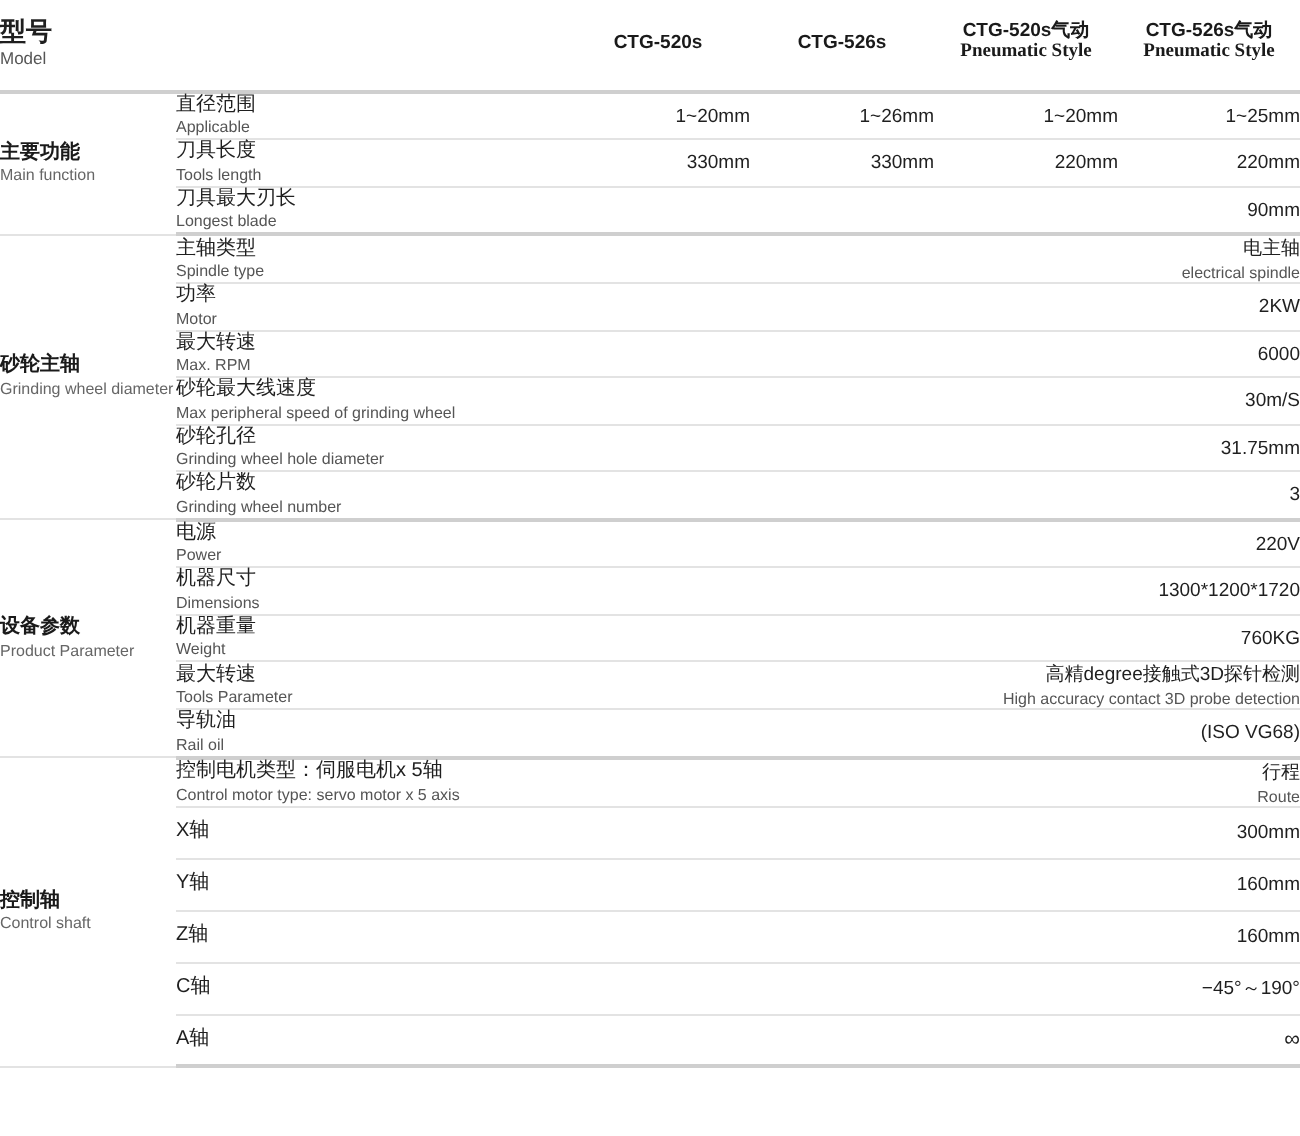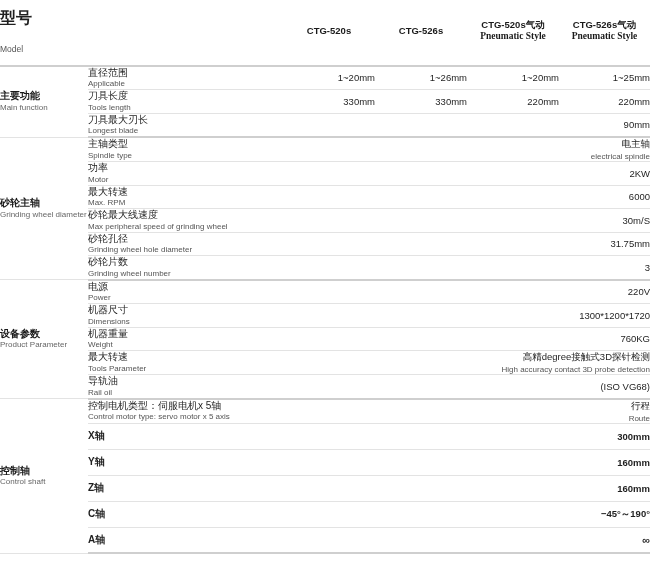--- a/index.html
+++ b/index.html
@@ -53,22 +53,22 @@
   }
   .group-cell .cn { font-size: 10px; font-weight: bold; color: #1a1a1a; }
   .group-cell .en { font-size: 8px; color: #666; white-space: normal; }
 
   .header-row td {
     background: #ffffff;
     border-bottom: 2px solid #cfcfcf;
     padding-top: 8px;
     padding-bottom: 10px;
   }
-  .header-row .cn { font-size: 16px; font-weight: bold; }
-  .header-row .en { font-size: 8.5px; color: #555; margin-top: 16px; }
+  .header-row .cn { font-size: 13px; font-weight: bold; }
+  .header-row .en { font-size: 8.5px; color: #555; }
   .model-head {
     text-align: center;
     font-size: 9.5px;
     font-weight: bold;
     color: #1a1a1a;
     line-height: 1.25;
     padding: 8px 2px 10px 2px;
   }
   .model-head .l2 { display: block; font-family: Liberation Serif, serif; }
 
@@ -84,21 +84,21 @@
     color: #555;
     margin-top: 1px;
   }
   .val .cnline { display: block; font-size: 9.5px; }
 
   .row-line td { border-bottom: 1px solid #e3e3e3; }
   .sect-end td { border-bottom: 2px solid #cfcfcf; }
 
   .item-cell { border-right: 0; }
 
-  .tall { height: 26px; font-weight: bold; }
+  .tall { height: 26px; }
   .infty { font-size: 11px; letter-spacing: 0; }
 </style>
 </head>
 <body>
 
 <table class="spec-table">
   <colgroup>
     <col class="c-group">
     <col class="c-item">
     <col class="c-v1">

